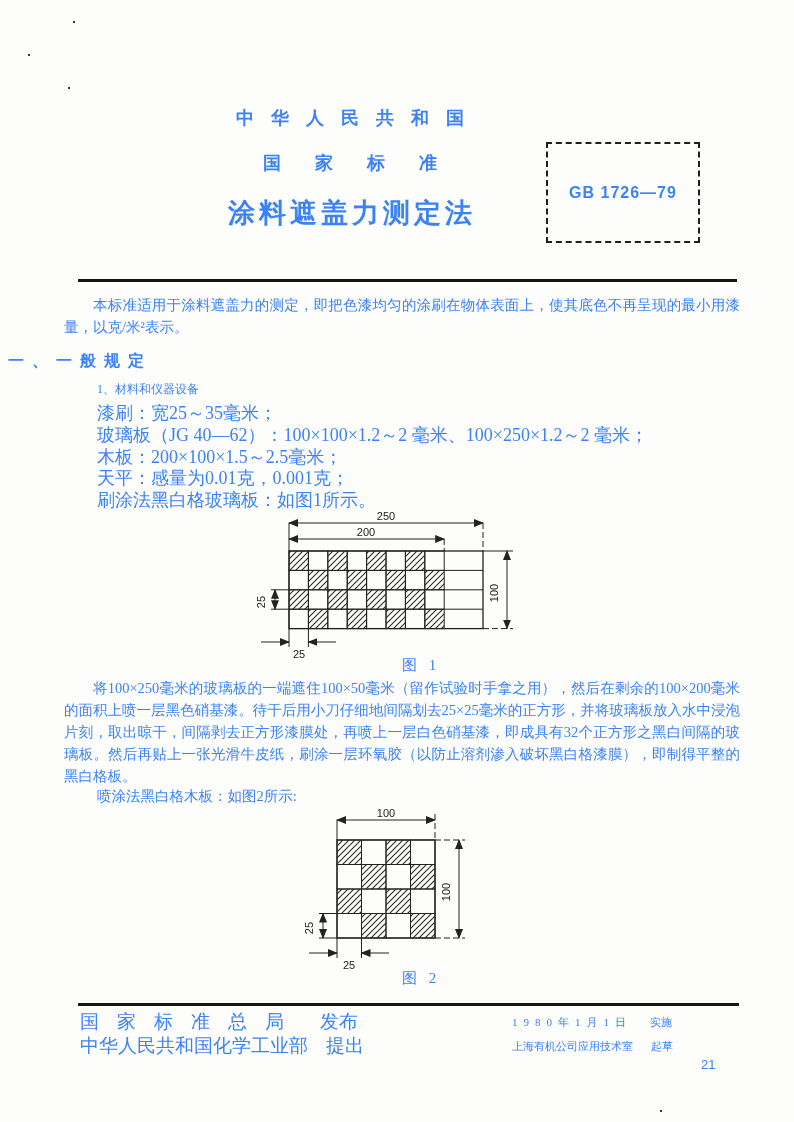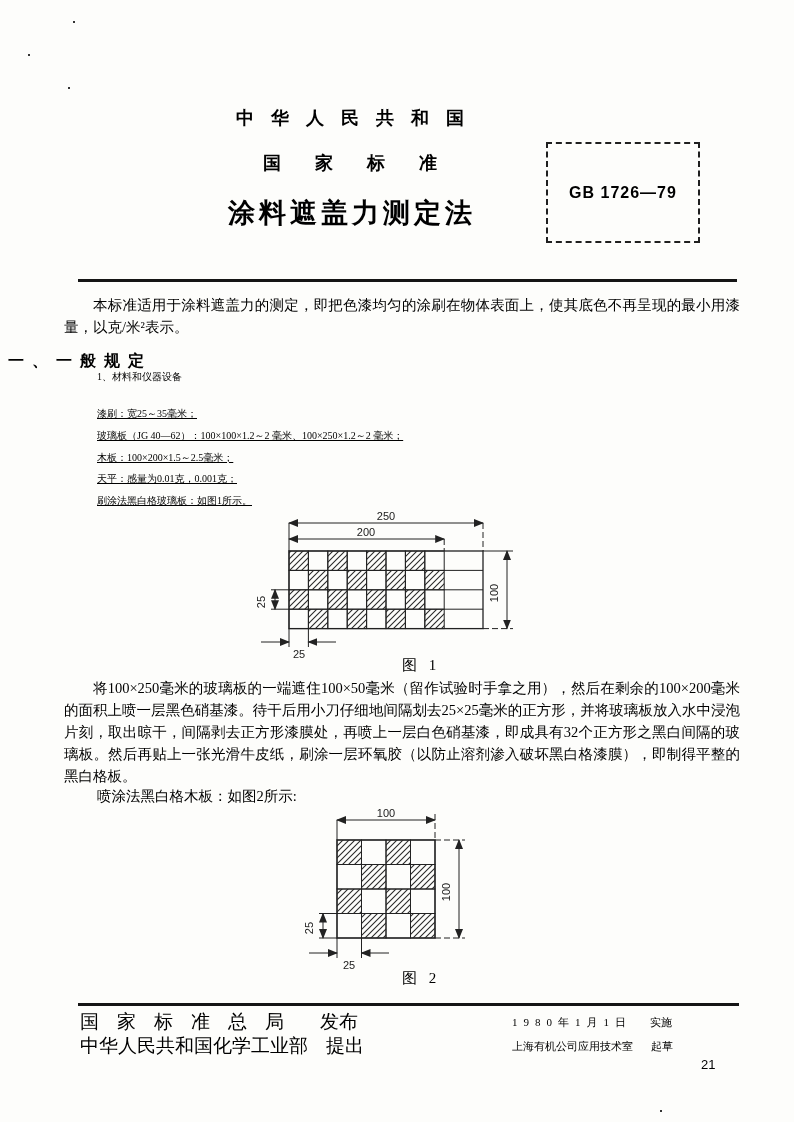--- a/index.html
+++ b/index.html
@@ -1,40 +1,40 @@
 <!DOCTYPE html>
 <html><head>
 <meta charset="utf-8">
 <style>
   html,body{margin:0;padding:0;background:#ffffff;}
   .page{
     position:relative;width:794px;height:1122px;margin:0 auto;
-    background:#fdfdfb;color:#000000;overflow:hidden;
+    background:#fdfdfb;color:#3b82f6;overflow:hidden;
     font-family:"Liberation Serif","DejaVu Serif",serif;
   }
   .abs{position:absolute;}
   .center-block{left:0;width:700px;text-align:center;}
   .header-line1{top:106px;font-size:18px;font-weight:bold;letter-spacing:17px;text-indent:17px;}
   .header-line2{top:151px;font-size:18px;font-weight:bold;letter-spacing:34px;text-indent:34px;}
   .doc-title{top:195px;font-size:27px;font-weight:bold;letter-spacing:4px;text-indent:4px;}
   .gb-box{
     left:546px;top:142px;width:150px;height:97px;
     border:2.5px dashed #1f1f1f;
     display:flex;align-items:center;justify-content:center;
     font-size:16px;font-weight:bold;letter-spacing:1px;
     font-family:"Liberation Sans","DejaVu Sans",sans-serif;
   }
   .rule{background:#151515;height:3px;}
   .rule1{left:78px;top:279px;width:659px;}
   .rule2{left:78px;top:1003px;width:661px;}
   .para{font-size:14.5px;line-height:22px;text-align:justify;}
   .intro{left:64px;top:294px;width:676px;text-indent:2em;}
   .sec-heading{top:351px;left:0;width:794px;text-align:left;font-size:16px;font-weight:bold;letter-spacing:8px;text-indent:8px;}
-  .item-title{left:97px;top:370px;font-size:10px;}
-  .materials{left:97px;top:403px;font-size:10px;text-decoration:underline;}
+  .item-title{left:97px;top:381px;font-size:12px;}
+  .materials{left:97px;top:403px;font-size:18px;}
   .materials div{line-height:21.8px;}
   .procedure{left:64px;top:677px;width:676px;text-indent:2em;}
   .spray-note{left:97px;top:787px;font-size:14.5px;}
   .fig-caption{left:0;width:794px;text-align:center;font-size:15px;letter-spacing:4px;margin-left:24px;}
   .cap1{top:656px;}
   .cap2{top:969px;}
   .footer-left{left:80px;top:1010px;font-size:19px;line-height:24px;}
   .footer-right{left:512px;top:1010px;font-size:11px;line-height:24px;}
   .org-spaced{letter-spacing:18px;}
   .date-spaced{letter-spacing:6px;}
@@ -64,21 +64,21 @@
   <div class="abs rule rule1"></div>
 
   <div class="abs para intro">本标准适用于涂料遮盖力的测定，即把色漆均匀的涂刷在物体表面上，使其底色不再呈现的最小用漆量，以克/米²表示。</div>
 
   <div class="abs sec-heading">一、一般规定</div>
   <div class="abs item-title">1、材料和仪器设备</div>
 
   <div class="abs materials">
     <div>漆刷：宽25～35毫米；</div>
     <div>玻璃板（JG 40—62）：100×100×1.2～2 毫米、100×250×1.2～2 毫米；</div>
-    <div>木板：100×200×1.5～2.5毫米；</div>
+    <div>木板：200×100×1.5～2.5毫米；</div>
     <div>天平：感量为0.01克，0.001克；</div>
     <div>刷涂法黑白格玻璃板：如图1所示。</div>
   </div>
 
   <svg class="abs" style="left:241px;top:511px;" width="300" height="152" viewBox="0 0 300 152">
     <defs>
       <pattern id="hatch1" patternUnits="userSpaceOnUse" width="6" height="6">
         <path d="M-1,7 L7,-1 M-1,1 L1,-1 M5,7 L7,5" stroke="#2a2a2a" stroke-width="1.1" fill="none"></path>
       </pattern>
       <marker id="arr1" markerWidth="10" markerHeight="8" refX="9" refY="4" orient="auto-start-reverse" markerUnits="userSpaceOnUse">

